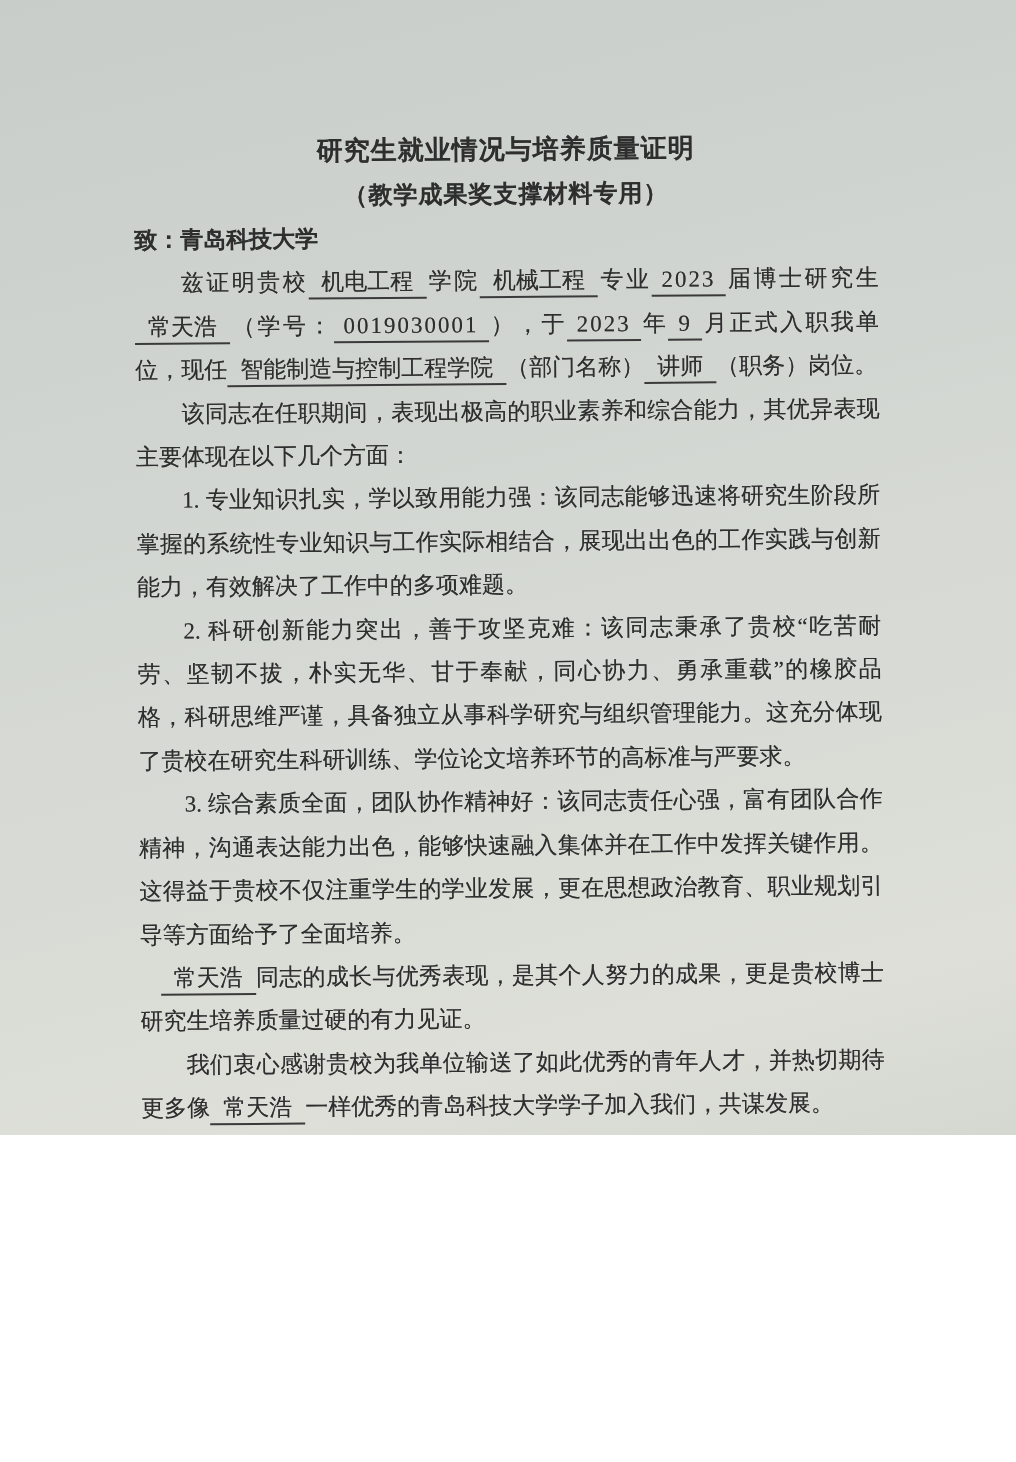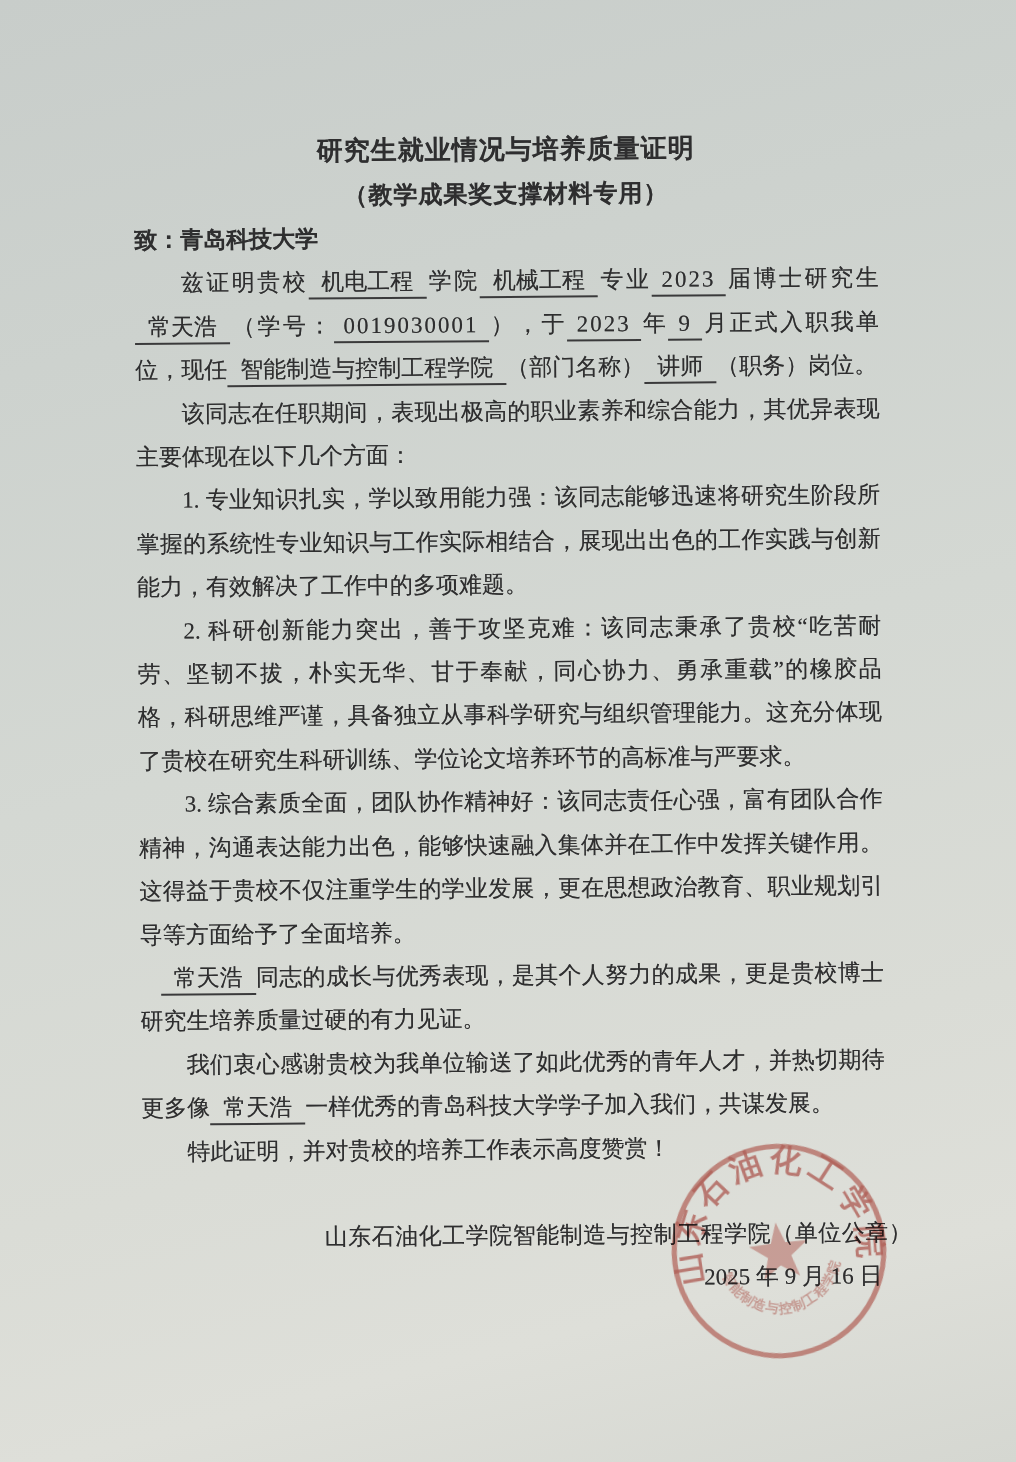--- a/index.html
+++ b/index.html
@@ -3,21 +3,21 @@
 <meta charset="utf-8">
 <style>
   html, body { margin: 0; padding: 0; }
   body {
     width: 1016px; height: 1462px;
     overflow: hidden;
     font-family: "Liberation Serif", "DejaVu Serif", serif;
   }
   .paper {
     position: relative;
-    width: 1016px; height: 1462px;
+    width: 1016px; height: 1135px;
     background: linear-gradient(166deg,
       #c8cdca 0%, #cdd2ce 22%, #d4d8d3 48%,
       #dadcd6 72%, #dedfd9 86%, #d5d7d1 100%);
     overflow: hidden;
   }
   .content {
     position: absolute;
     left: 138px; top: 128px;
     width: 744px;
     transform: rotate(-0.45deg);

